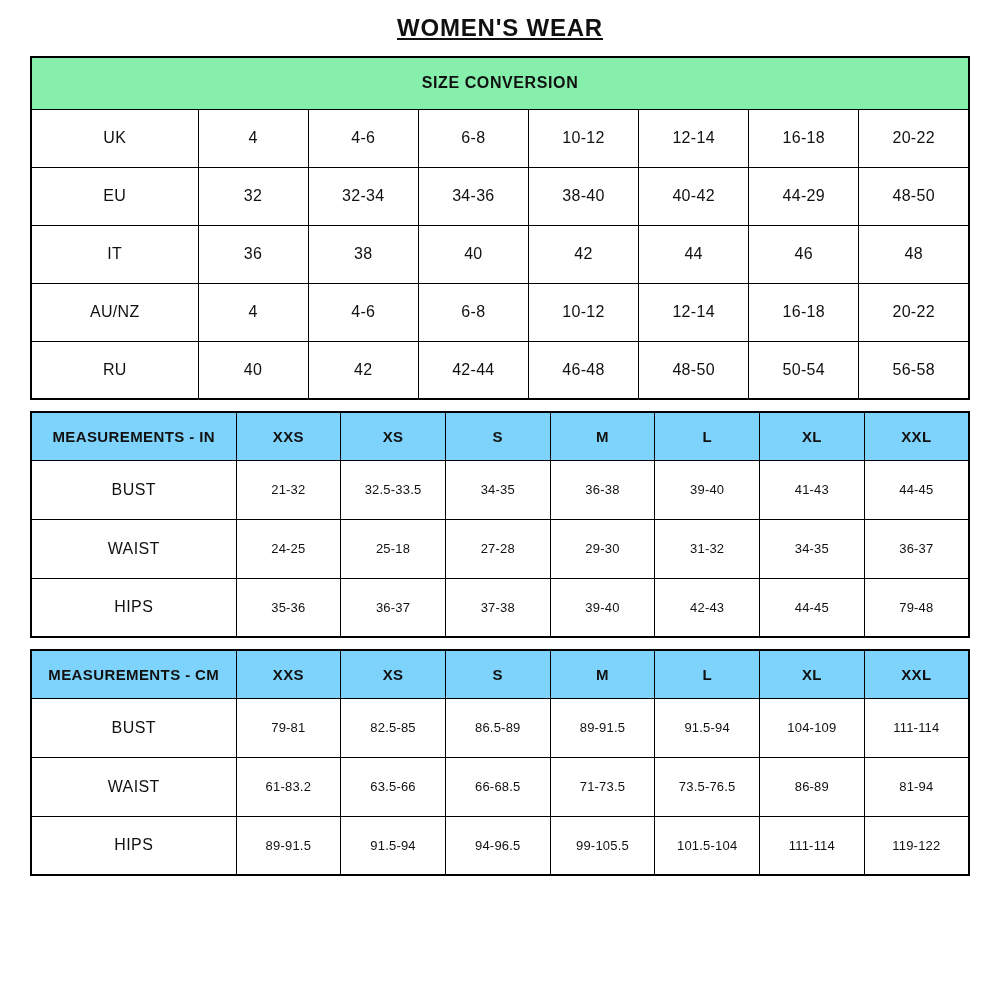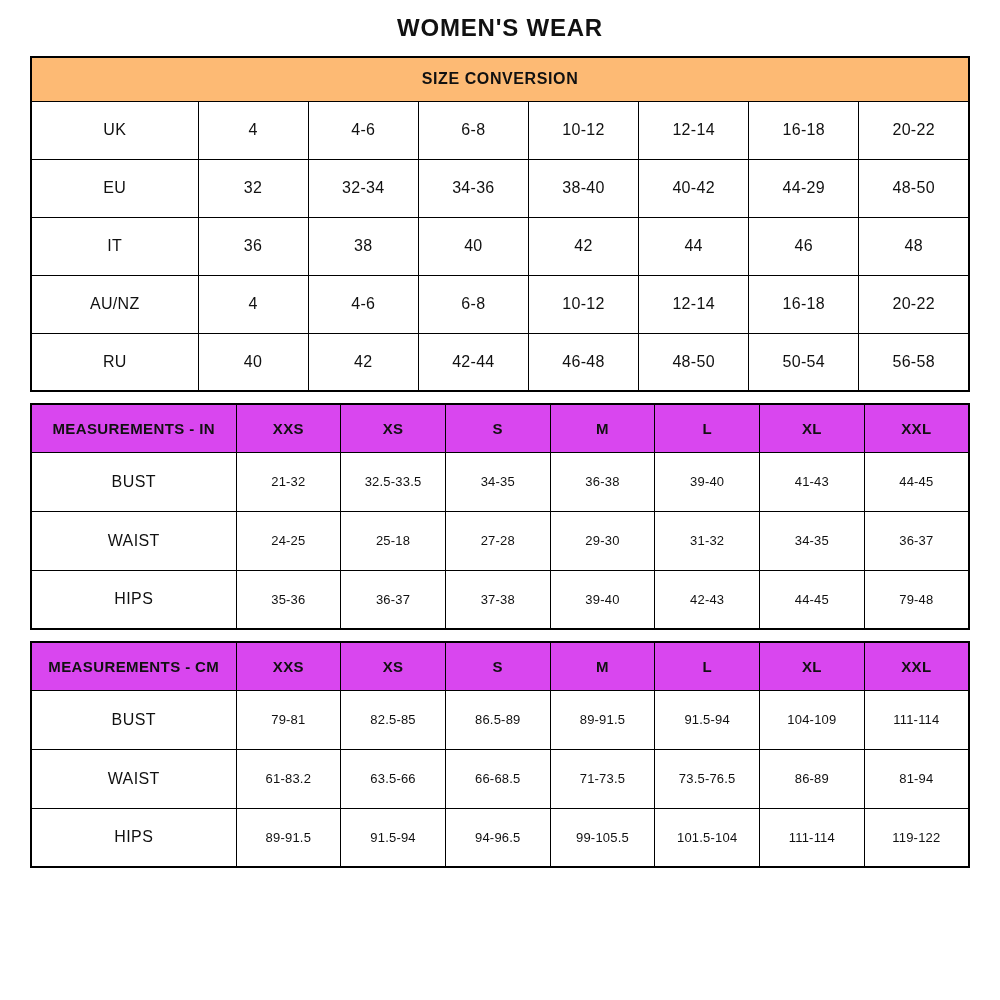--- a/index.html
+++ b/index.html
@@ -14,49 +14,50 @@
     width: 1000px;
     height: 1000px;
     padding: 14px 30px 12px 30px;
   }
   .page-title {
     text-align: center;
     font-size: 24px;
     font-weight: 700;
     letter-spacing: 0.8px;
     margin-bottom: 14px;
+    text-decoration: underline;
   }
   table {
     width: 940px;
     border-collapse: collapse;
     table-layout: fixed;
     border: 2px solid #000000;
     margin-bottom: 11px;
   }
   td, th {
     border: 1px solid #000000;
     text-align: center;
     vertical-align: middle;
     padding: 2px 4px;
     font-weight: 400;
   }
   
   .t1 col.c0 { width: 167px; }
   .t1 th.span-header {
-    background: #fdba74;
-    height: 44px;
+    background: #86efac;
+    height: 52px;
     font-size: 16px;
     font-weight: 700;
     letter-spacing: 0.6px;
   }
   .t1 td { height: 58px; font-size: 16px; letter-spacing: 0.3px; }
   
   .tm col.c0 { width: 205px; }
   .tm thead th {
-    background: #d946ef;
+    background: #7dd3fc;
     height: 48px;
     font-size: 15px;
     font-weight: 700;
     letter-spacing: 0.4px;
   }
   .tm td { height: 59px; font-size: 13px; letter-spacing: 0.2px; }
   .tm td.row-label { font-size: 16px; letter-spacing: 0.4px; }
 </style>
 </head>
 <body>

